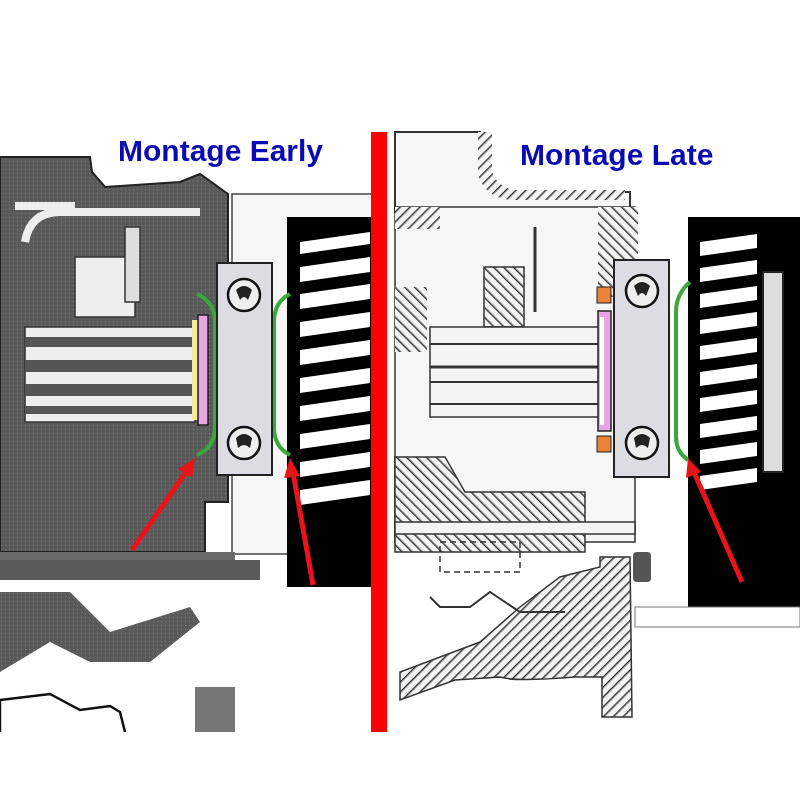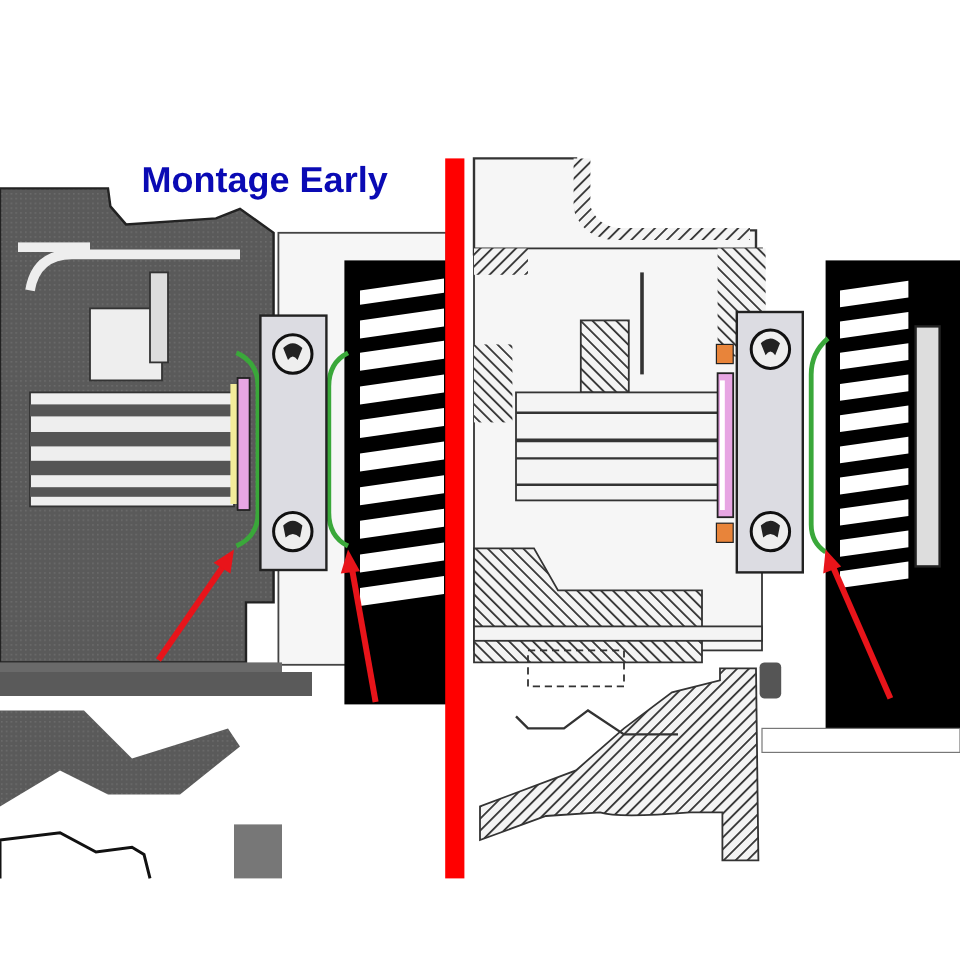--- a/index.html
+++ b/index.html
@@ -157,13 +157,14 @@
       <g>
         <line x1="742" y1="550" x2="694" y2="440" stroke="#e8141a" stroke-width="5"></line>
         <polygon points="688,426 686,446 701,440" fill="#e8141a"></polygon>
       </g>
     </g>
 
     <rect x="371" y="100" width="16" height="600" fill="#ff0000"></rect>
   </svg>
 
   <div id="title-early" class="title">Montage Early</div>
+  <div id="title-late" class="title">Montage Late</div>
 </div>
 
 </body></html>

